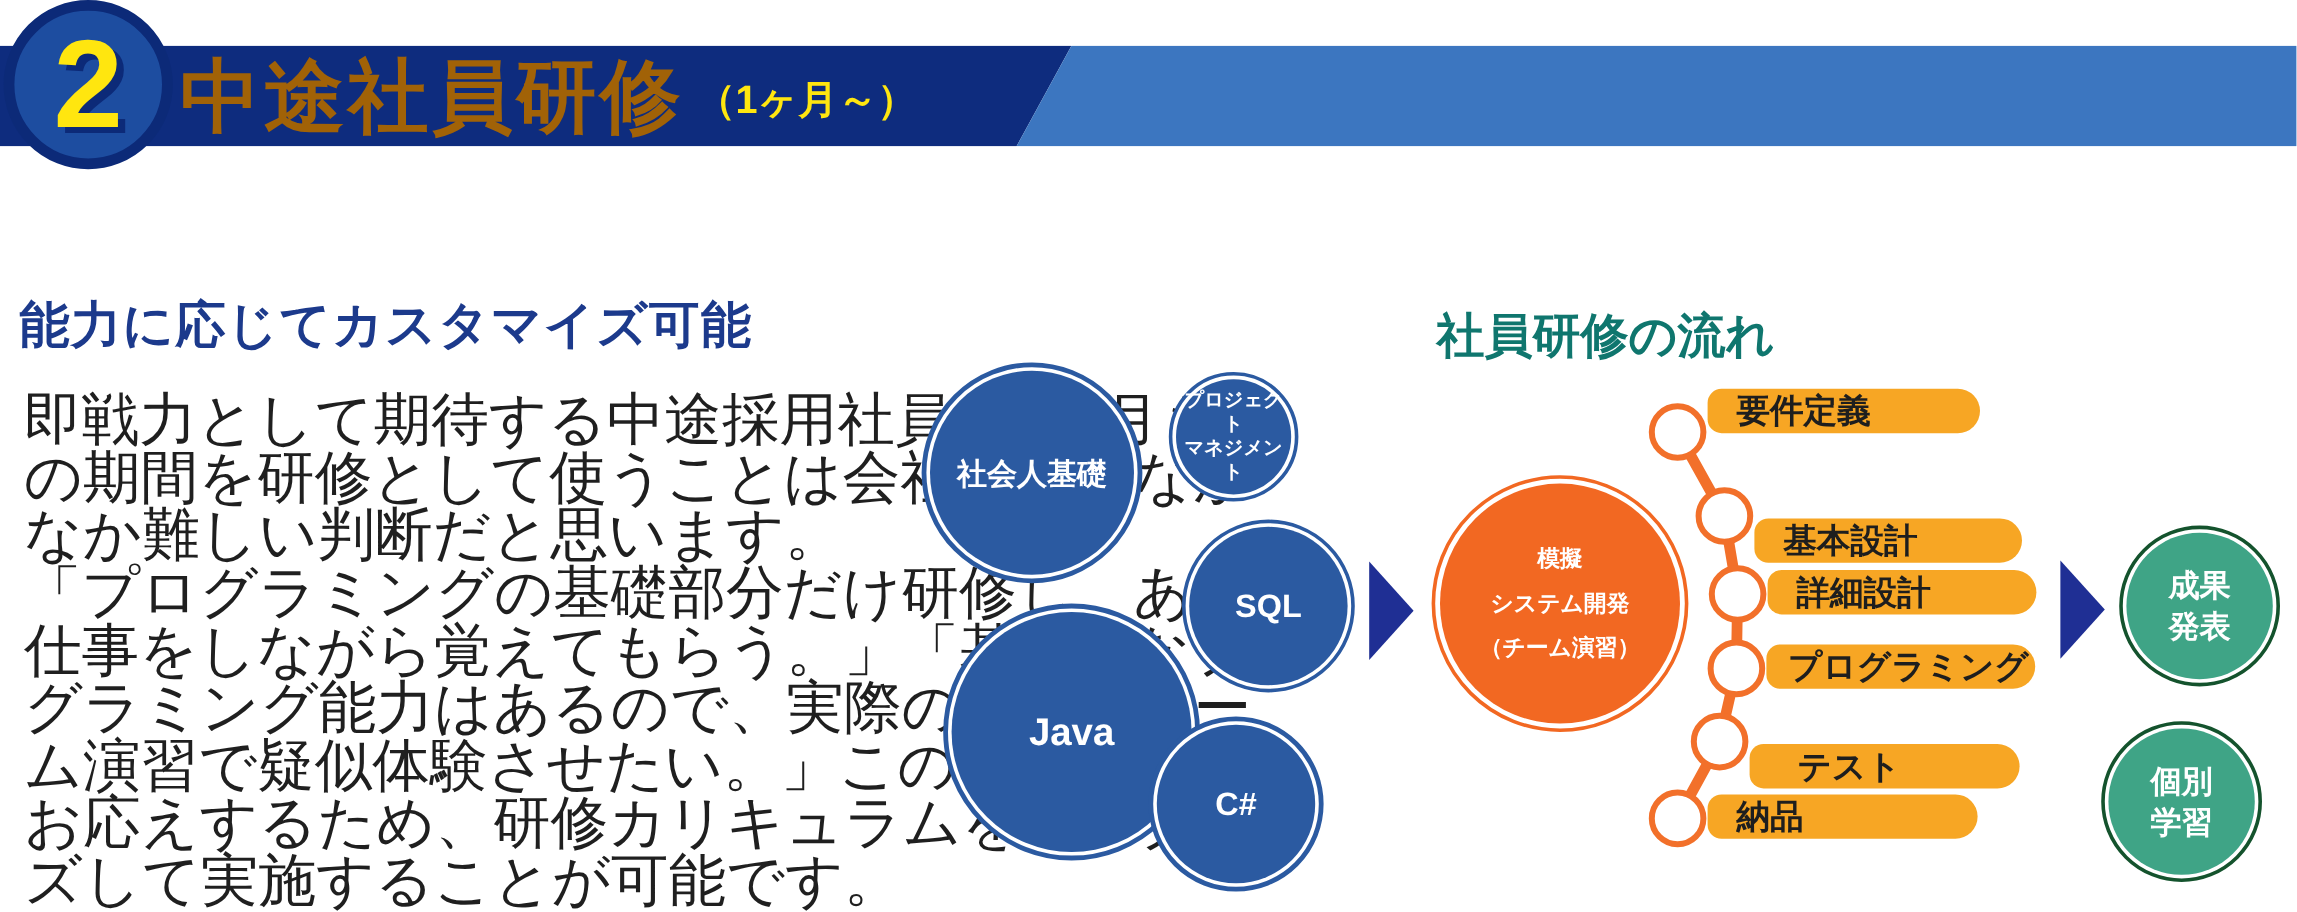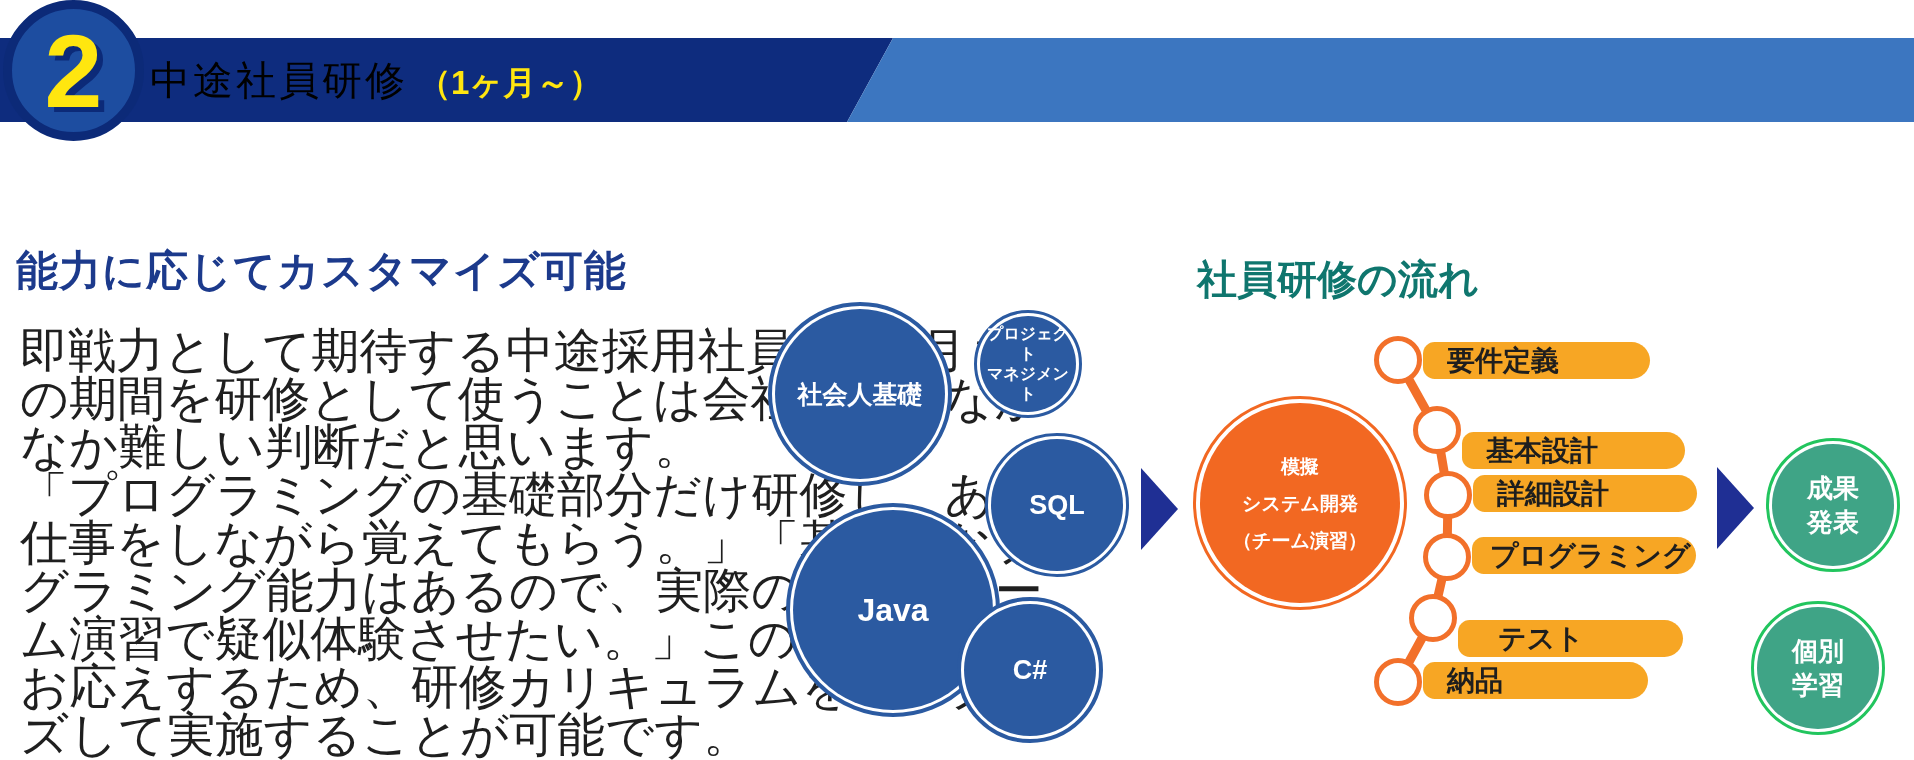--- a/index.html
+++ b/index.html
@@ -12,35 +12,35 @@
   .band-navy{left:0;top:38px;width:893px;height:84px;background:#0e2c7e;
     clip-path:polygon(0 0,100% 0,calc(100% - 46px) 100%,0 100%);}
   .band-light{left:847px;top:38px;width:1067px;height:84px;background:#3c76c0;
     clip-path:polygon(46px 0,100% 0,100% 100%,0 100%);}
   .badge{left:3px;top:0;width:141px;height:141px;border-radius:50%;
     background:#1d4da0;border:9px solid #0c2a78;box-sizing:border-box;z-index:5;
     display:flex;align-items:center;justify-content:center;}
   .badge-num{color:#ffe60f;font-size:104px;font-weight:bold;line-height:1;
     text-shadow:6px 5px 0 #0c2a78;}
   .banner-title{left:150px;top:38px;height:84px;display:flex;align-items:center;z-index:4;}
-  .banner-title-main{font-size:40px;font-weight:normal;color:#000000;letter-spacing:3px;}
+  .banner-title-main{font-size:67px;font-weight:bold;color:#a16207;letter-spacing:3px;}
   .banner-title-sub{font-size:33px;font-weight:bold;color:#ffe60f;margin-top:7px;margin-left:10px;}
   
   .lead-heading{left:16px;top:243px;font-size:42px;font-weight:bold;color:#1c3a8c;letter-spacing:1px;}
   .lead-body{left:20px;top:327px;font-size:48px;line-height:48px;color:#1f1f1f;white-space:pre;}
   
   .ring{border-radius:50%;background:#ffffff;box-sizing:border-box;
     display:flex;align-items:center;justify-content:center;}
   .ring .fill{width:100%;height:100%;border-radius:50%;display:flex;align-items:center;
     justify-content:center;text-align:center;color:#ffffff;font-weight:bold;}
   .blue{border:4px solid #2b5aa1;padding:3px;}
   .blue .fill{background:#2b5aa1;}
   .orange{border:3px solid #f26822;padding:4px;}
   .orange .fill{background:#f26822;}
-  .green{border:3px solid #22c55e;padding:3px;}
+  .green{border:3px solid #14532d;padding:3px;}
   .green .fill{background:#3fa486;}
   .preline{white-space:pre-line;}
   
   .tri{width:0;height:0;border-top:41px solid transparent;border-bottom:41px solid transparent;
     border-left:37px solid #1f2f94;}
   
   .flow-title{left:1197px;top:252px;font-size:40px;font-weight:bold;color:#0f766e;}
   .node{width:48px;height:48px;border-radius:50%;background:#ffffff;
     border:5px solid #f2702a;box-sizing:border-box;z-index:3;}
   .step-bar{height:37px;border-radius:12px 19px 19px 12px;background:#f7a624;color:#1e1e1e;
@@ -105,21 +105,21 @@
     <polyline points="28,30 67,100 78,165 77,227 63,288 28,352" fill="none" stroke="#f2702a" stroke-width="9" stroke-linejoin="round"></polyline>
   </svg>
 
   <div class="abs node" style="left:1374px;top:336px;"></div>
   <div class="abs node" style="left:1413px;top:406px;"></div>
   <div class="abs node" style="left:1424px;top:471px;"></div>
   <div class="abs node" style="left:1423px;top:533px;"></div>
   <div class="abs node" style="left:1409px;top:594px;"></div>
   <div class="abs node" style="left:1374px;top:658px;"></div>
 
-  <div class="abs step-bar" style="left:1423px;top:342px;width:227px;text-align:center;">要件定義</div>
+  <div class="abs step-bar" style="left:1423px;top:324px;width:227px;text-align:center;">要件定義</div>
   <div class="abs step-bar" style="left:1462px;top:412px;width:223px;margin-top:20px;">基本設計</div>
   <div class="abs step-bar" style="left:1472px;top:537px;width:224px;padding-left:18px;">プログラミング</div>
   <div class="abs step-bar" style="left:1473px;top:475px;width:224px;">詳細設計</div>
   <div class="abs step-bar" style="left:1458px;top:620px;width:225px;padding-left:40px;">テスト</div>
   <div class="abs step-bar" style="left:1423px;top:662px;width:225px;">納品</div>
 
   <div class="abs tri" style="left:1717px;top:467px;"></div>
 
   <div class="abs ring green" style="left:1766px;top:438px;width:134px;height:134px;">
     <div class="fill preline" style="font-size:26px;line-height:34px;">成果

